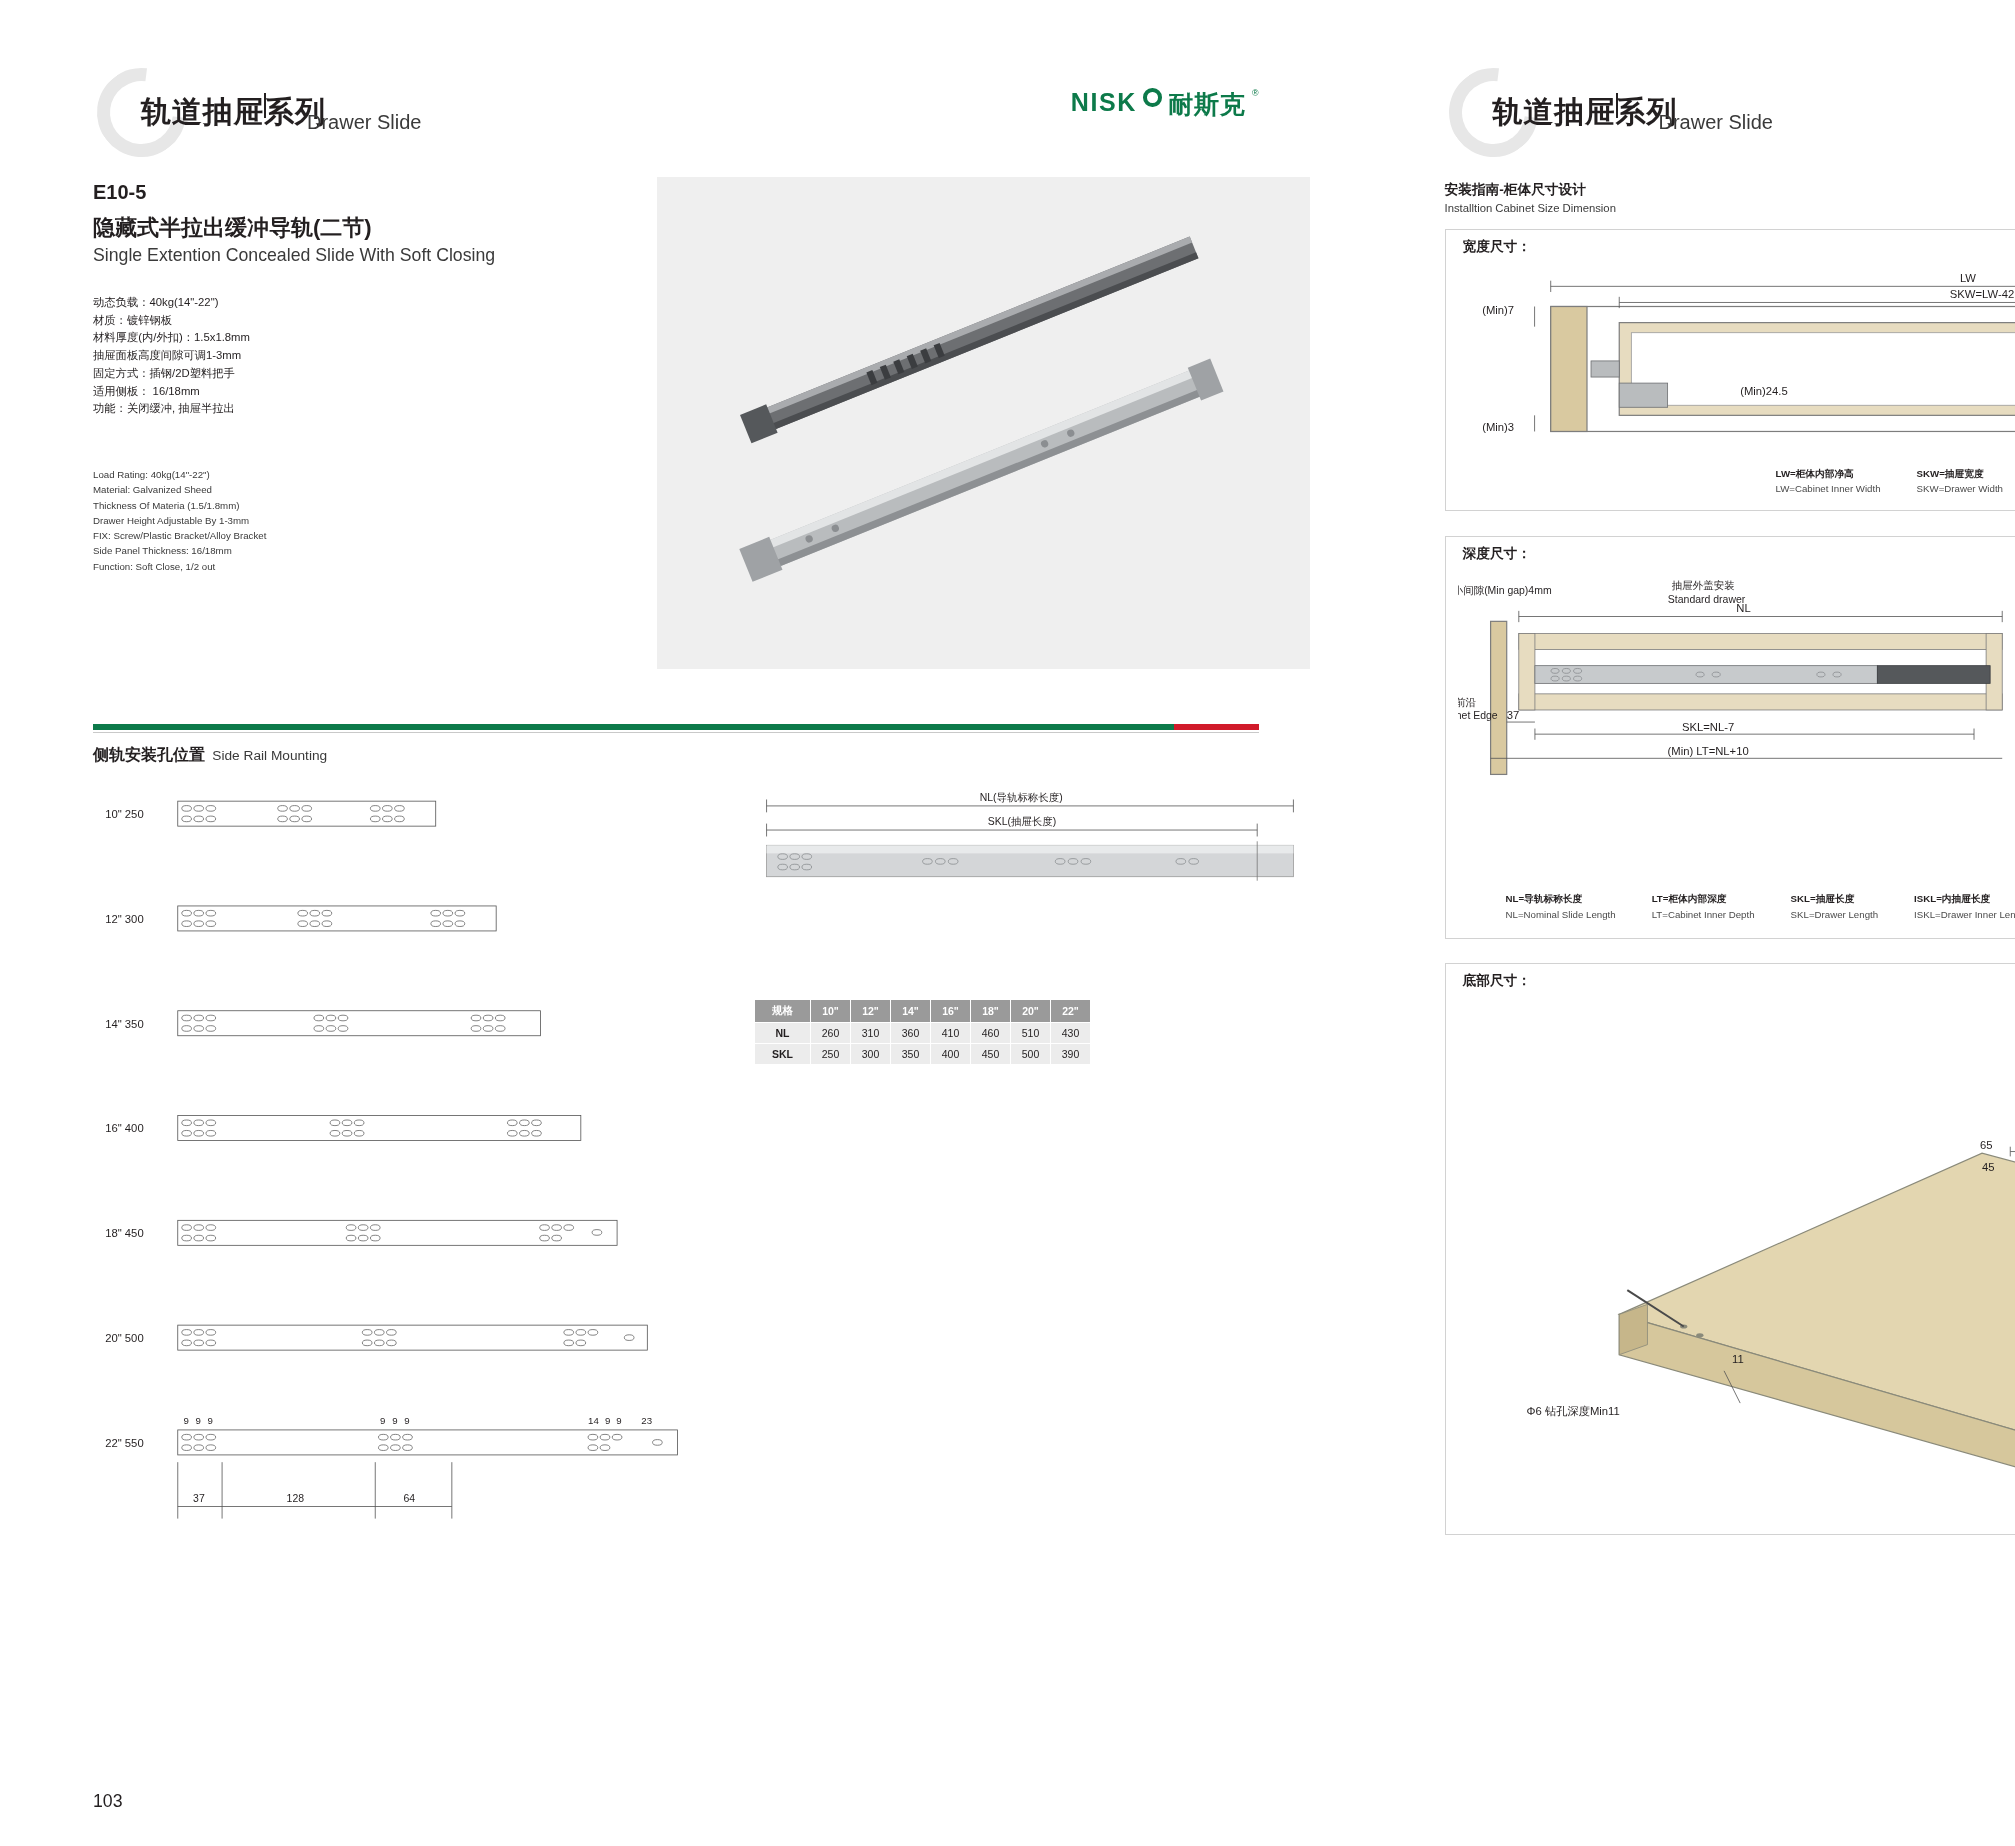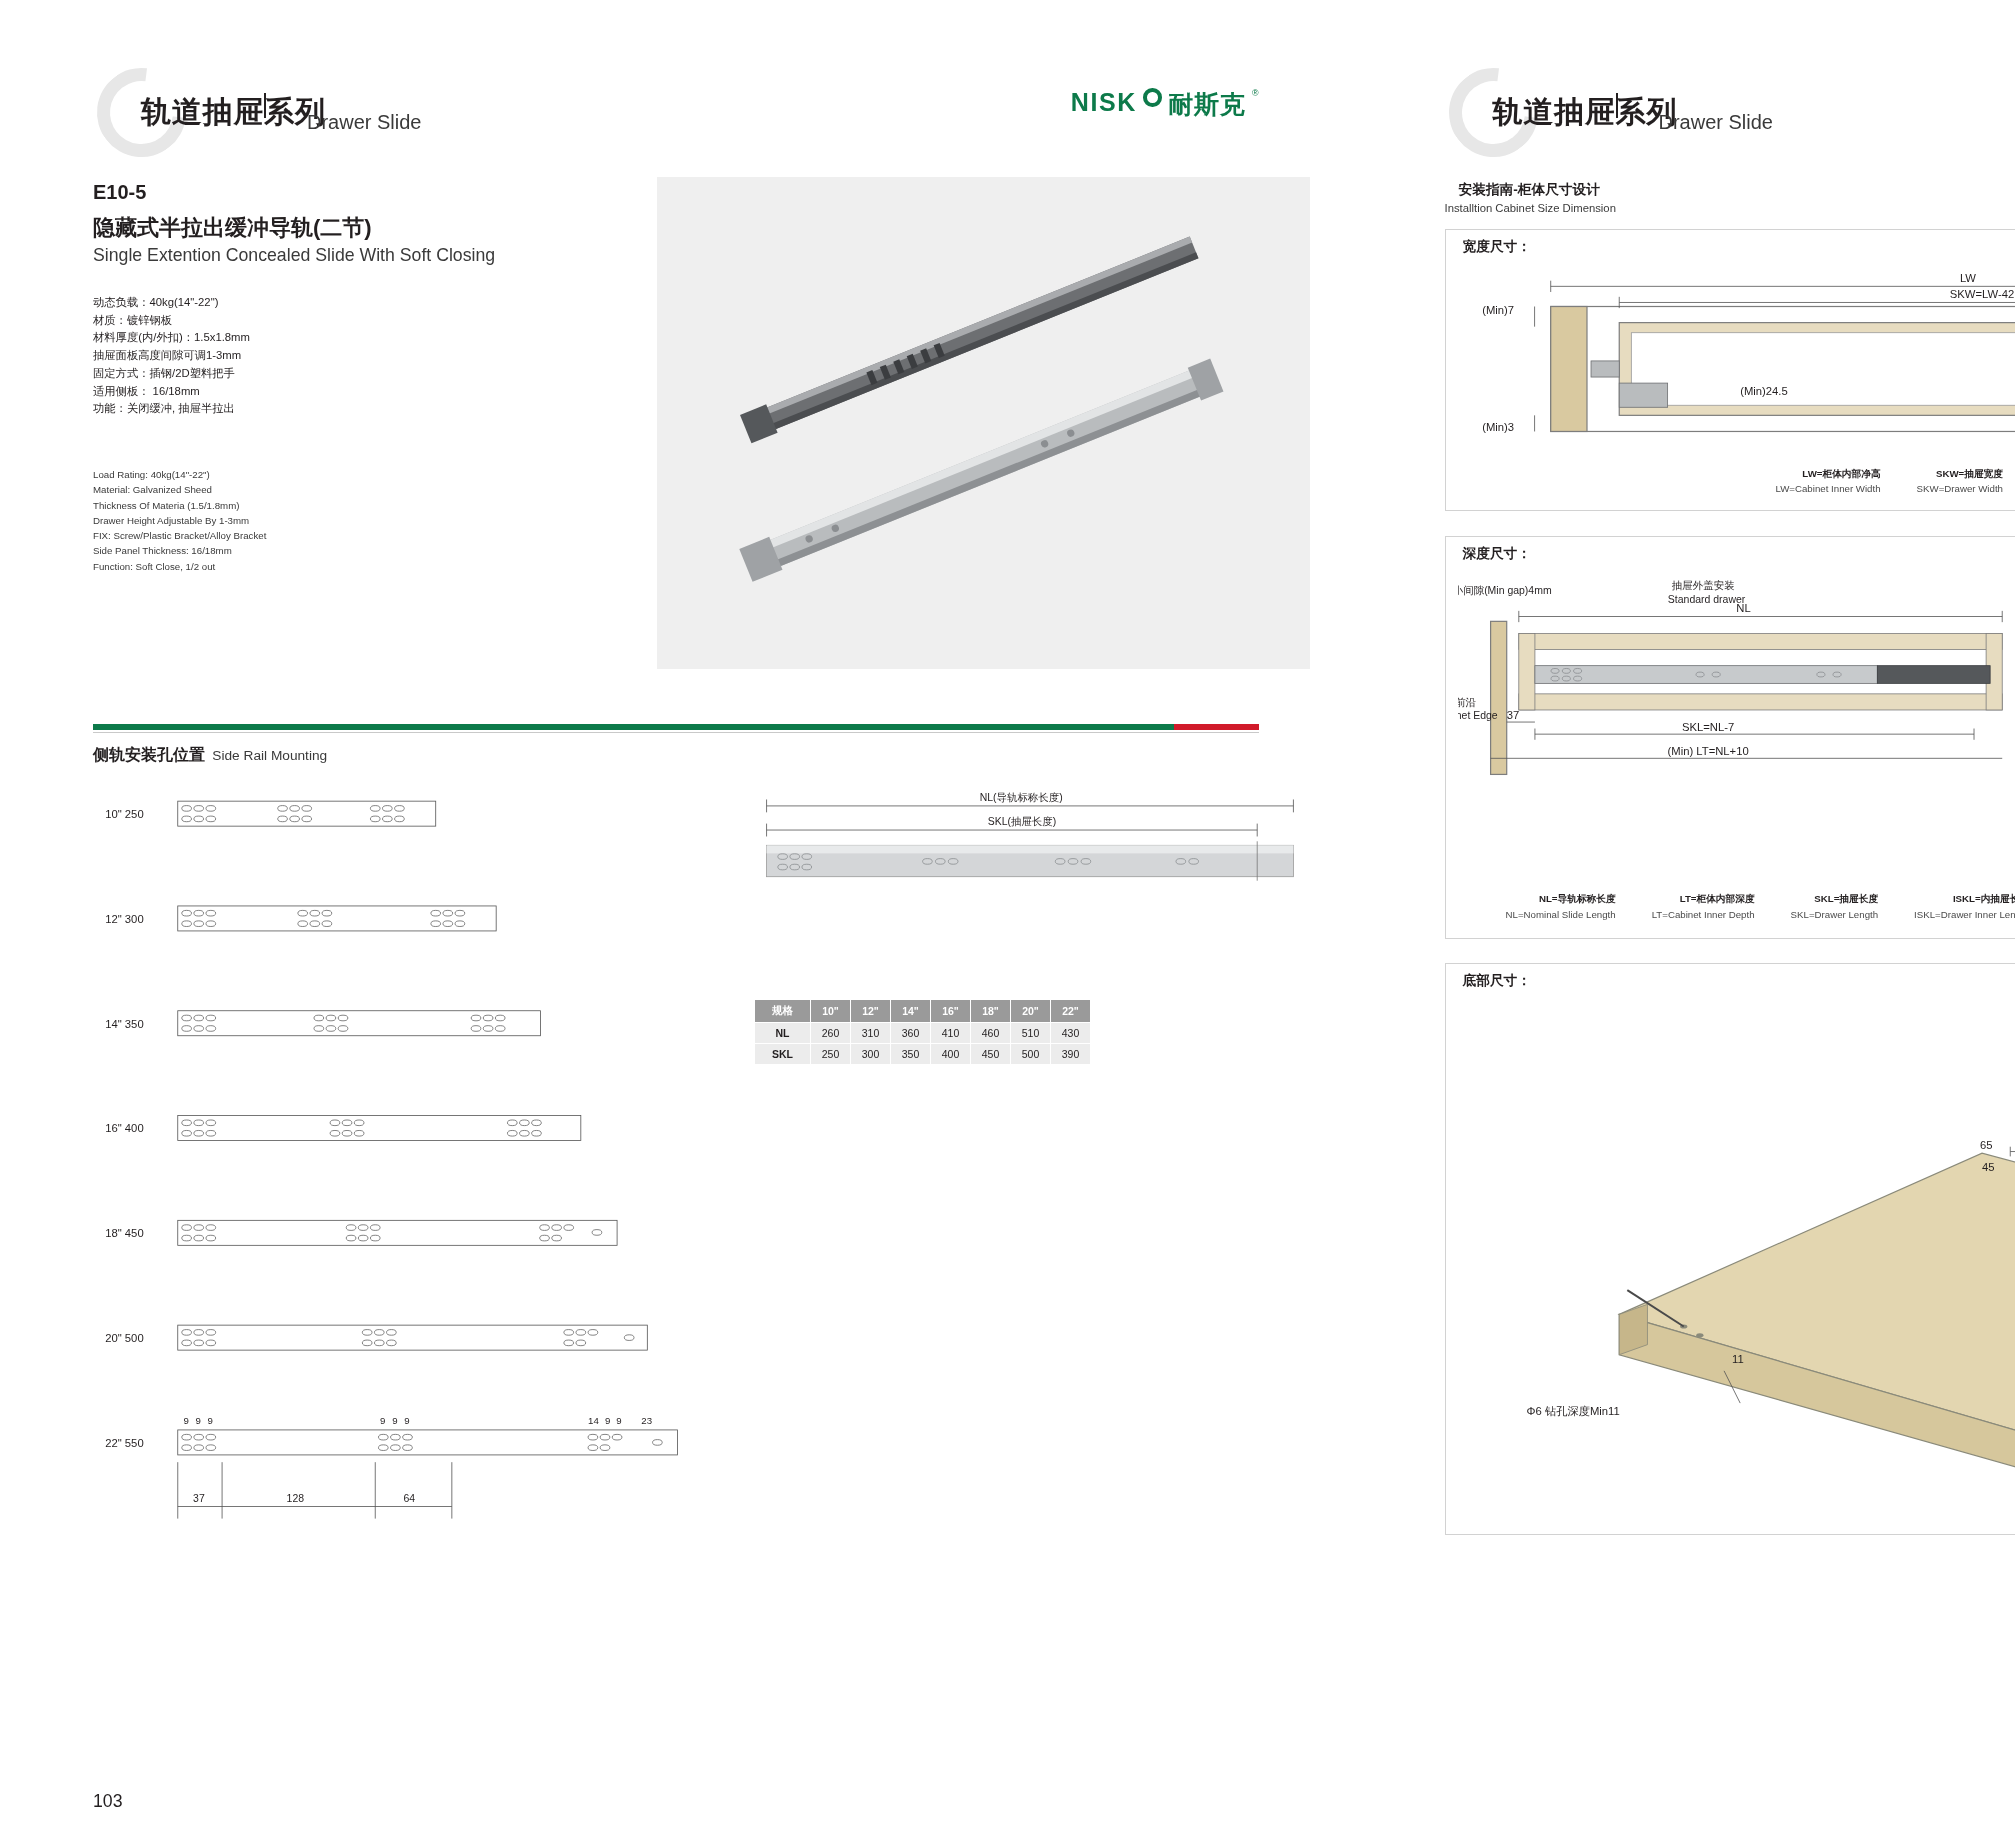--- a/index.html
+++ b/index.html
@@ -60,28 +60,28 @@
   .lenblock { position:absolute; left:661px; top:725px; width:556px; height:185px; }
   .lenblock svg { width:100%; height:100%; display:block; }
 
   table.sizes { position:absolute; left:661px; top:939px; border-collapse:collapse; font-size:10.5px; }
   table.sizes td { border:1.2px solid #ffffff; text-align:center; padding:4px 0; width:40px; height:20px; }
   table.sizes td.hdrcell { background:#9a9a9a; color:#ffffff; font-weight:bold; width:56px; }
   table.sizes tr.head td { background:#9a9a9a; color:#fff; font-weight:bold;margin-top:22px; }
   table.sizes tr.body td { background:#ececec; color:#231f20; }
 
   
-  .note-cn { position:absolute; left:14px; top:121px; font-size:13.7px; font-weight:bold; }
+  .note-cn { position:absolute; left:0; top:121px; font-size:13.7px; font-weight:bold; }
   .note-en { position:absolute; left:0; top:142px; font-size:11.3px; color:#3a3a3a; }
 
   .panel { position:absolute; left:0; border:1.2px solid #d2d2d2; background:#fff; }
   .panel .ptitle { position:absolute; left:17px; top:8px; font-size:13.7px; font-weight:bold; }
   .panel svg { display:block; }
   .legend { position:absolute; display:flex; font-size:9.7px; }
-  .legend .item { margin-right:36px;text-align:right; }
+  .legend .item { margin-right:36px; }
   .legend .l1 { font-weight:bold; color:#231f20; }
   .legend .l2 { color:#4a4a4a; margin-top:2.4px; }
 
   .p1 { top:169px; width:100%; height:282px; }
   .p2 { top:476px; width:100%; height:403px; }
   .p3 { top:903px; width:100%; height:572px; }
 </style>
 </head>
 <body>
 

